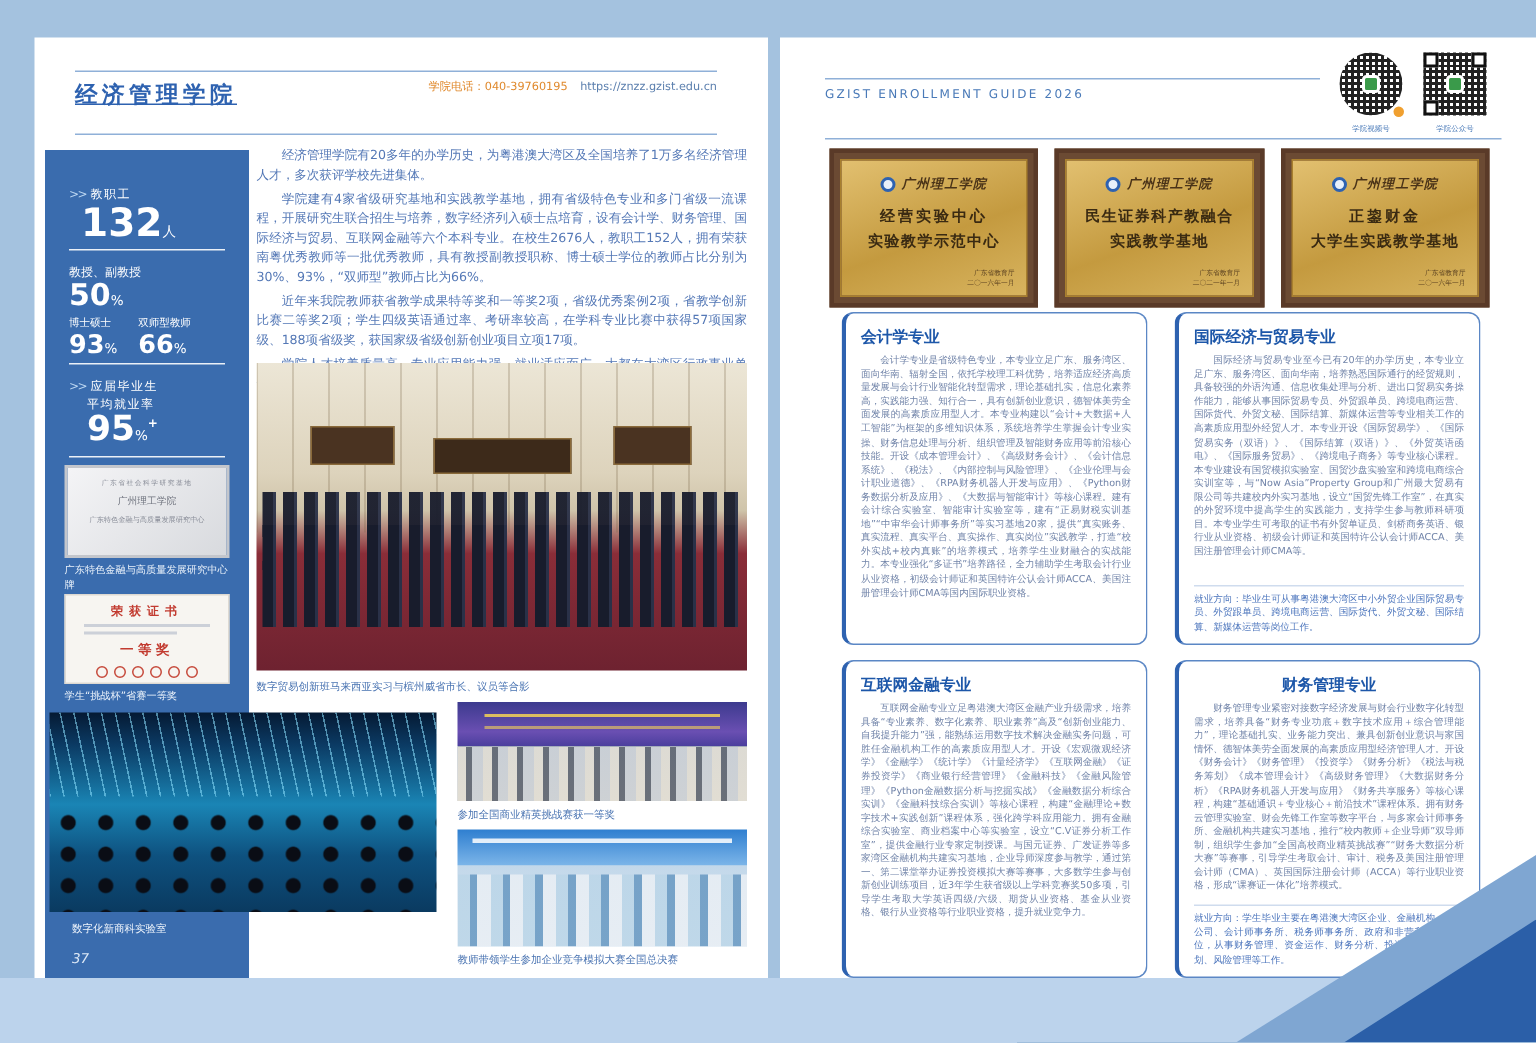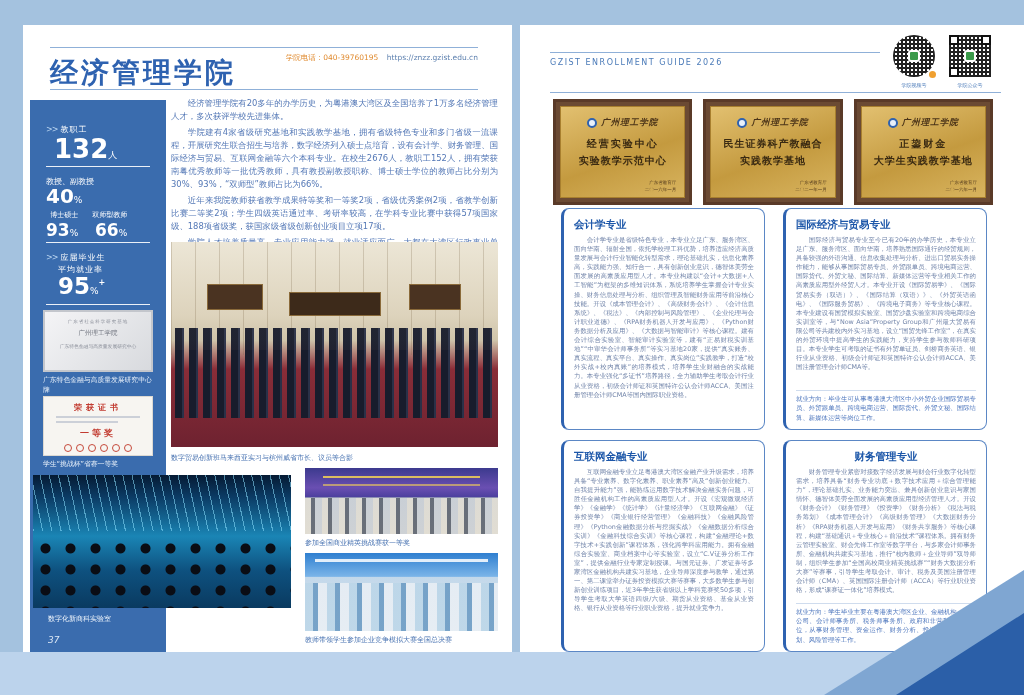--- a/index.html
+++ b/index.html
@@ -12,35 +12,35 @@
   .corner-dark { position:absolute; right:0; bottom:0; width:128px; height:82px; background:#2b5fa8;
                  clip-path:polygon(100% 0,100% 100%,0 100%); z-index:31; }
 
   .page { position:absolute; top:25px; height:627px; background:#ffffff; }
   .page-left  { left:23px;  width:489px; }
   .page-right { left:520px; width:509px; }
 
   
   .lp-topline, .lp-underline { position:absolute; left:27px; right:34px; height:1px; background:#8fb0d8; }
   .lp-topline { top:22px; } .lp-underline { top:64px; }
-  .lp-title { position:absolute; left:27px; top:29px; font-size:28px; font-weight:bold;
-              color:#2e62b0; letter-spacing:3px; }
+  .lp-title { position:absolute; left:27px; top:29px; font-size:15px; font-weight:bold;
+              color:#2e62b0; letter-spacing:3px;text-decoration:underline; }
   .lp-contact { position:absolute; right:34px; top:28px; font-size:7.5px; white-space:nowrap; }
   .lp-contact .phone { color:#e08a2e; }
   .lp-contact .url { color:#5b7fae; margin-left:6px; }
 
   
   .sidebar { position:absolute; left:7px; top:75px; width:136px; height:552px; background:#3a6cae; color:#fff; z-index:2; }
   .sb { position:absolute; left:16px; }
   .sb-prefix { color:#bcd7f2; margin-right:3px; letter-spacing:-1px; }
   .sb-label { font-size:8px; letter-spacing:1px; }
   .sb-big { font-weight:bold; line-height:1; }
   .sb-unit { font-size:9px; font-weight:normal; }
   .sb-hr { position:absolute; left:16px; width:104px; height:1px; background:rgba(255,255,255,.9); }
-  .sb-cols { display:flex; gap:14px;text-align:right; }
+  .sb-cols { display:flex; gap:14px; }
   .sb-col .sb-label { font-size:7px; letter-spacing:0; }
   .sb-col .sb-big { font-size:17px; margin-top:2px; }
   .cert { position:absolute; left:13px; width:110px; overflow:hidden; }
   .cert1 { top:210px; height:62px; background:linear-gradient(135deg,#f4f4f6,#d8dade);
            border:2px solid #c3c6cc; text-align:center; color:#8a8e99; padding-top:7px; }
   .cert1 .c1a { font-size:4.5px; letter-spacing:1px; }
   .cert1 .c1b { font-size:6.5px; margin-top:5px; color:#70747f; }
   .cert1 .c1c { font-size:4.8px; margin-top:5px; padding:0 6px; line-height:1.5; }
   .sb-cap { position:absolute; left:13px; width:112px; font-size:6.8px; line-height:1.45; color:#eaf2fb; }
   .cert2 { top:296px; height:60px; background:#f7f5f1; border:1px solid #ddd9d2; text-align:center; padding-top:5px; }
@@ -156,21 +156,21 @@
     <div class="sidebar">
       <div class="sb sb-label" style="top:24px">
         <span class="sb-prefix">&gt;&gt;</span><span>教职工</span>
       </div>
       <div class="sb sb-big" style="top:36px; left:24px; font-size:26px">
         <span>132</span><span class="sb-unit">人</span>
       </div>
       <div class="sb-hr" style="top:66px"></div>
       <div class="sb sb-label" style="top:76px; letter-spacing:0">教授、副教授</div>
       <div class="sb sb-big" style="top:86px; font-size:20px">
-        <span>40</span><span class="sb-unit">%</span>
+        <span>50</span><span class="sb-unit">%</span>
       </div>
       <div class="sb sb-cols" style="top:110px">
         <div class="sb-col">
           <div class="sb-label">博士硕士</div>
           <div class="sb-big"><span>93</span><span class="sb-unit">%</span></div>
         </div>
         <div class="sb-col">
           <div class="sb-label">双师型教师</div>
           <div class="sb-big"><span>66</span><span class="sb-unit">%</span></div>
         </div>

